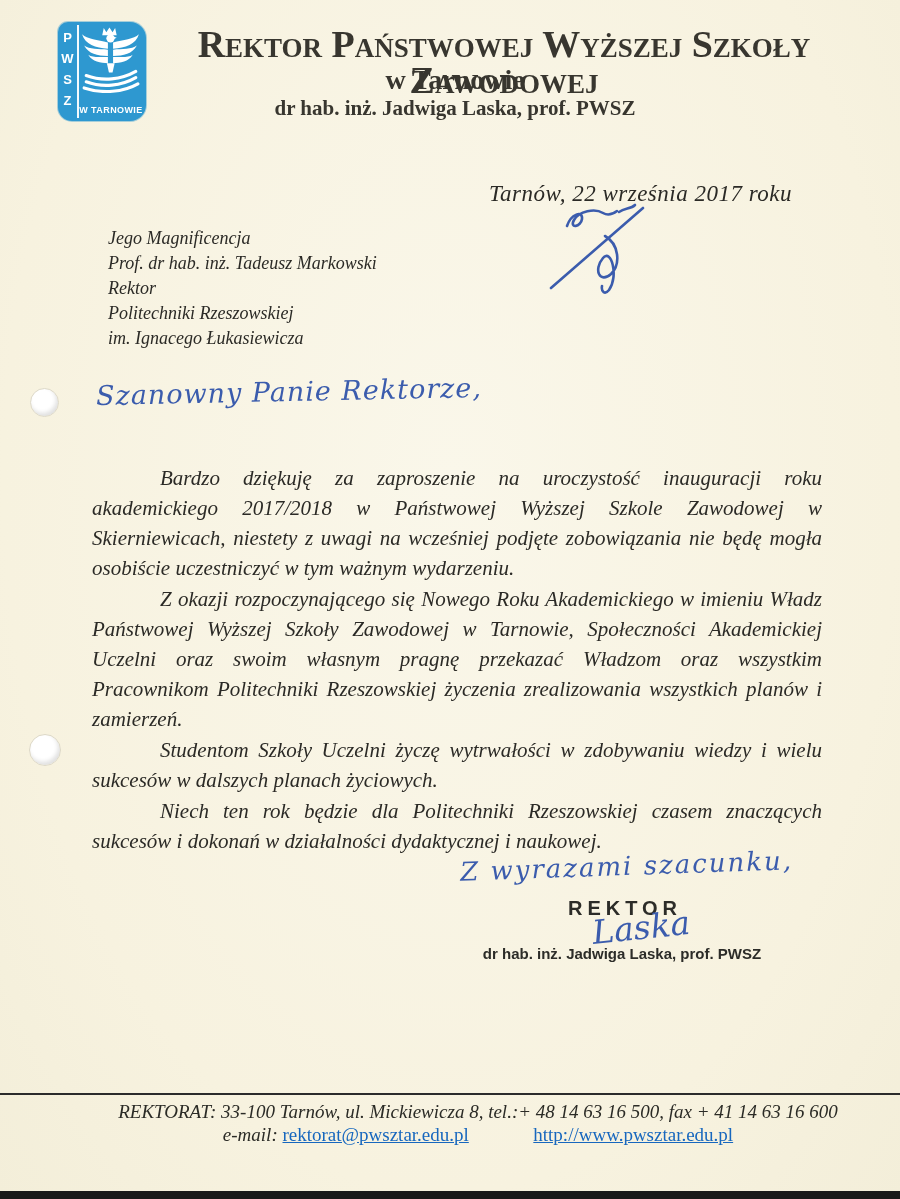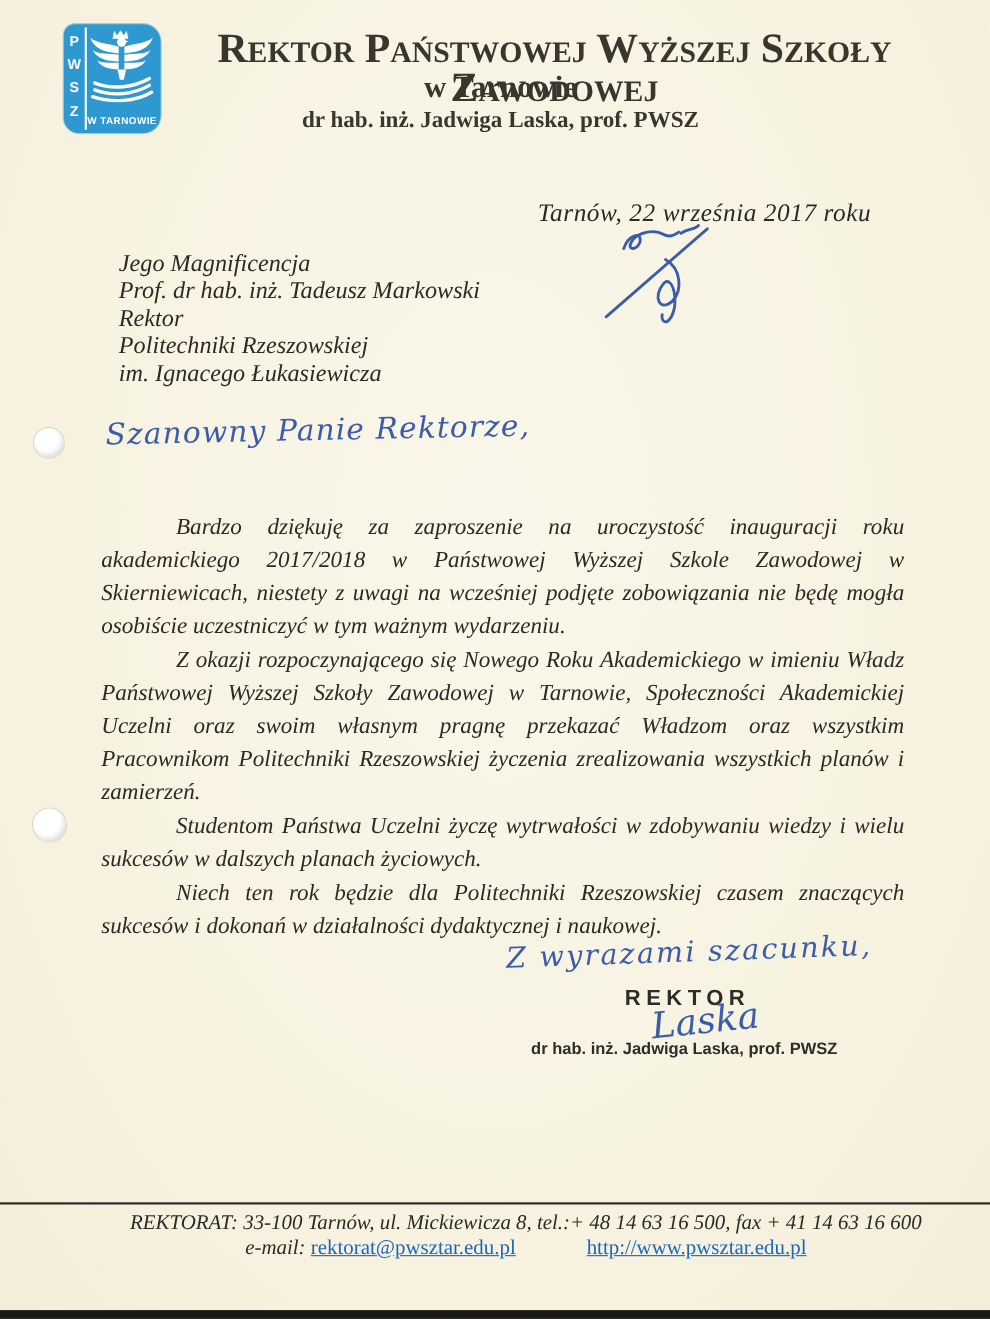--- a/index.html
+++ b/index.html
@@ -21,21 +21,21 @@
   .logo-caption{position:absolute;left:20px;right:2px;bottom:6px;color:#fff;font-family:"Liberation Sans",sans-serif;
     font-weight:bold;font-size:9px;letter-spacing:.4px;text-align:center;}
   
   .h1{position:absolute;left:150px;top:26px;width:708px;text-align:center;font-weight:bold;font-variant:small-caps;
     font-size:38px;line-height:36px;color:#38362f;}
   .h2{position:absolute;left:5px;top:64px;width:900px;text-align:center;font-weight:bold;font-size:28px;color:#38362f;}
   .h3{position:absolute;left:5px;top:96px;width:900px;text-align:center;font-weight:bold;font-size:21px;color:#38362f;}
   
   .it{font-style:italic;}
   .date{position:absolute;right:108px;top:147px;font-style:italic;font-size:23px;letter-spacing:.5px;margin-top:34px;}
-  .recipient{position:absolute;left:108px;top:226px;font-style:italic;font-size:22px;line-height:25px;}
+  .recipient{position:absolute;left:108px;top:226px;font-style:italic;font-size:18px;line-height:25px;}
   .paraph{position:absolute;left:545px;top:192px;width:120px;height:108px;}
   .hand{color:#3b5cad;font-family:"DejaVu Serif",serif;font-style:italic;}
   .salutation{position:absolute;left:96px;top:376px;font-size:27px;letter-spacing:1px;transform:rotate(-1.2deg);}
   .body-text{position:absolute;left:92px;top:423px;width:730px;font-style:italic;font-size:21px;line-height:30px;text-align:justify;margin-top:40px;}
   .body-text p{margin:0 0 1px 0;text-indent:68px;}
   .closing-hand{position:absolute;left:460px;top:851px;font-size:26px;letter-spacing:2px;transform:rotate(-2deg);}
   .rektor{position:absolute;left:540px;top:897px;width:170px;text-align:center;font-family:"Liberation Sans",sans-serif;
     font-weight:bold;font-size:20px;letter-spacing:5px;color:#2c2c28;}
   .sig{position:absolute;left:592px;top:908px;font-size:33px;transform:rotate(-6deg);}
   .sig-name{position:absolute;left:472px;top:945px;width:300px;text-align:center;font-family:"Liberation Sans",sans-serif;
@@ -109,21 +109,21 @@
     <div>Rektor</div>
     <div>Politechniki Rzeszowskiej</div>
     <div>im. Ignacego Łukasiewicza</div>
   </div>
 
   <div class="salutation hand">Szanowny Panie Rektorze,</div>
 
   <div class="body-text">
     <p>Bardzo dziękuję za zaproszenie na uroczystość inauguracji roku akademickiego 2017/2018 w Państwowej Wyższej Szkole Zawodowej w Skierniewicach, niestety z uwagi na wcześniej podjęte zobowiązania nie będę mogła osobiście uczestniczyć w tym ważnym wydarzeniu.</p>
     <p>Z okazji rozpoczynającego się Nowego Roku Akademickiego w imieniu Władz Państwowej Wyższej Szkoły Zawodowej w Tarnowie, Społeczności Akademickiej Uczelni oraz swoim własnym pragnę przekazać Władzom oraz wszystkim Pracownikom Politechniki Rzeszowskiej życzenia zrealizowania wszystkich planów i zamierzeń.</p>
-    <p>Studentom Państwa Uczelni życzę wytrwałości w zdobywaniu wiedzy i wielu sukcesów w dalszych planach życiowych.</p>
+    <p>Studentom Szkoły Uczelni życzę wytrwałości w zdobywaniu wiedzy i wielu sukcesów w dalszych planach życiowych.</p>
     <p>Niech ten rok będzie dla Politechniki Rzeszowskiej czasem znaczących sukcesów i dokonań w działalności dydaktycznej i naukowej.</p>
   </div>
 
   <div class="closing-hand hand">Z wyrazami szacunku,</div>
   <div class="rektor">REKTOR</div>
   <div class="sig hand">Laska</div>
   <div class="sig-name">dr hab. inż. Jadwiga Laska, prof. PWSZ</div>
 
   <div class="footer-rule"></div>
   <div class="footer">

